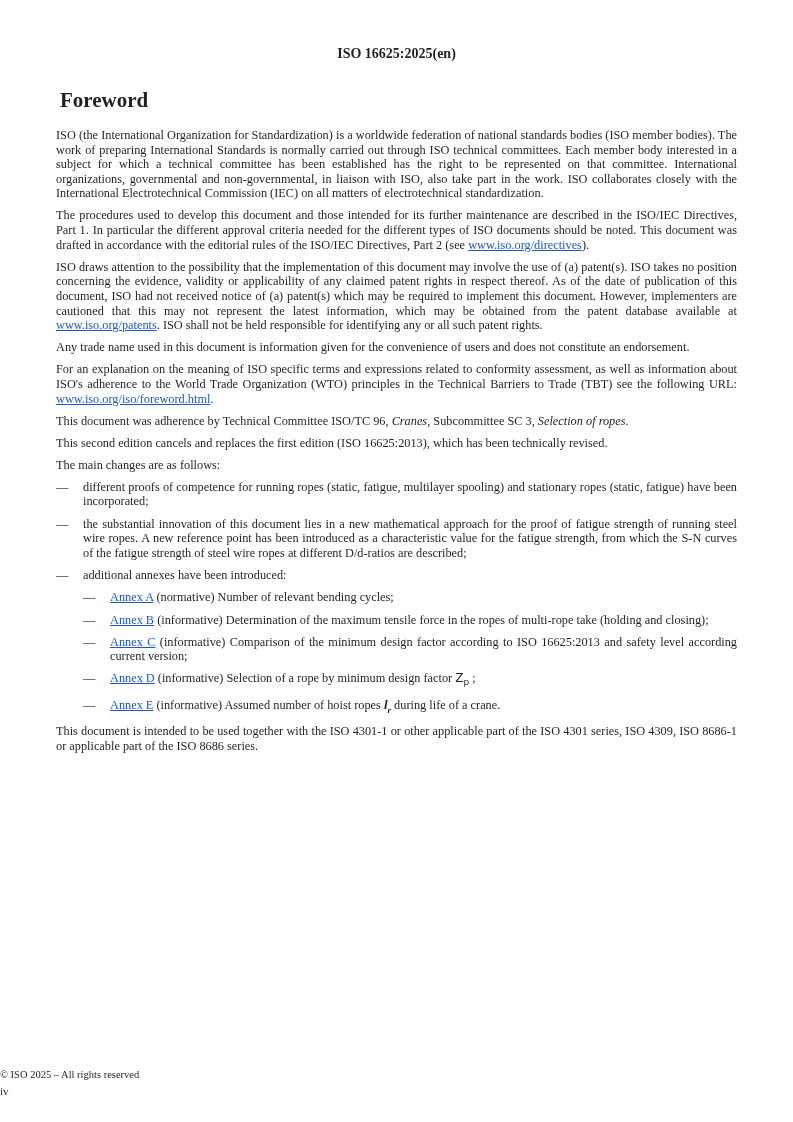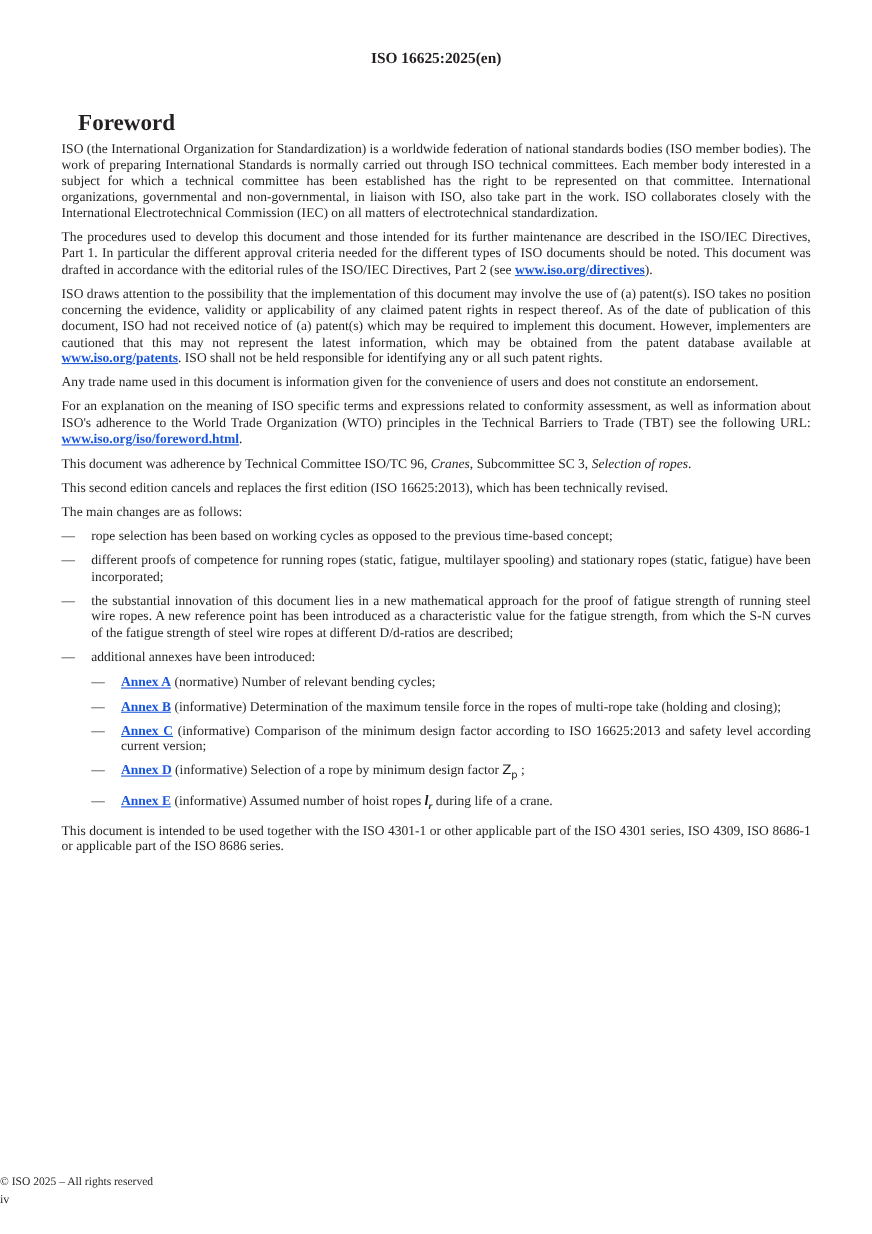--- a/index.html
+++ b/index.html
@@ -7,28 +7,28 @@
     width: 793px; height: 1122px; position: relative; overflow: hidden;
     font-family: "Liberation Serif", "DejaVu Serif", serif;
     color: #231f20;
   }
   .page-header {
     position: absolute; top: 46px; left: 0; width: 793px;
     text-align: center; font-weight: bold; font-size: 14px;
   }
   .title {
     position: absolute; top: 84px; left: 56px;
-    font-size: 21px; font-weight: bold; margin: 15px;
+    font-size: 21px; font-weight: bold; margin: 4px;
   }
   .content {
     position: absolute; top: 128px; left: 56px; width: 681px;
     font-size: 12.3px; line-height: 14.6px;
   }
   .content p { margin: 0 0 7.5px 0; text-align: justify; }
-  a { color: #1a56db; text-decoration: underline; font-weight: bold; }
+  a { color: #1a56db; text-decoration: underline; }
   .list { list-style: none; margin: 0; padding: 0; }
   .list > li { position: relative; padding-left: 27px; margin: 0 0 7.5px 0; text-align: justify; }
   .list > li::before { content: "\2014"; position: absolute; left: 0; top: 0; }
   .sublist { list-style: none; margin: 8px 0 0 0; padding: 0; }
   .sublist > li { position: relative; padding-left: 27px; margin: 0 0 7.5px 0; text-align: justify; }
   .sublist > li::before { content: "\2014"; position: absolute; left: 0; top: 0; }
   .sym { font-family: "DejaVu Sans", sans-serif; font-size: 12px; }
   .sym-bi { font-weight: bold; font-style: italic; font-size: 13px; }
   sub { font-size: 9px; }
   .footer {
@@ -63,21 +63,20 @@
 
   <p>
     <span>This document was adherence by Technical Committee ISO/TC 96, </span><i>Cranes</i><span>, Subcommittee SC 3, </span><i>Selection of ropes</i><span>.</span>
   </p>
 
   <p>This second edition cancels and replaces the first edition (ISO 16625:2013), which has been technically revised.</p>
 
   <p>The main changes are as follows:</p>
 
   <ul class="list">
-    <li>rope selection has been based on working cycles as opposed to the previous time-based concept;</li>
     <li>different proofs of competence for running ropes (static, fatigue, multilayer spooling) and stationary ropes (static, fatigue) have been incorporated;</li>
     <li>the substantial innovation of this document lies in a new mathematical approach for the proof of fatigue strength of running steel wire ropes. A new reference point has been introduced as a characteristic value for the fatigue strength, from which the S-N curves of the fatigue strength of steel wire ropes at different D/d-ratios are described;</li>
     <li>
       <span>additional annexes have been introduced:</span>
       <ul class="sublist">
         <li><a>Annex A</a><span> (normative) Number of relevant bending cycles;</span></li>
         <li><a>Annex B</a><span> (informative) Determination of the maximum tensile force in the ropes of multi-rope take (holding and closing);</span></li>
         <li><a>Annex C</a><span> (informative) Comparison of the minimum design factor according to ISO 16625:2013 and safety level according current version;</span></li>
         <li><a>Annex D</a><span> (informative) Selection of a rope by minimum design factor </span><span class="sym"><span>Z</span><sub>p</sub></span><span> ;</span></li>
         <li><a>Annex E</a><span> (informative) Assumed number of hoist ropes </span><span class="sym-bi"><span>l</span><sub>r</sub></span><span> during life of a crane.</span></li>

